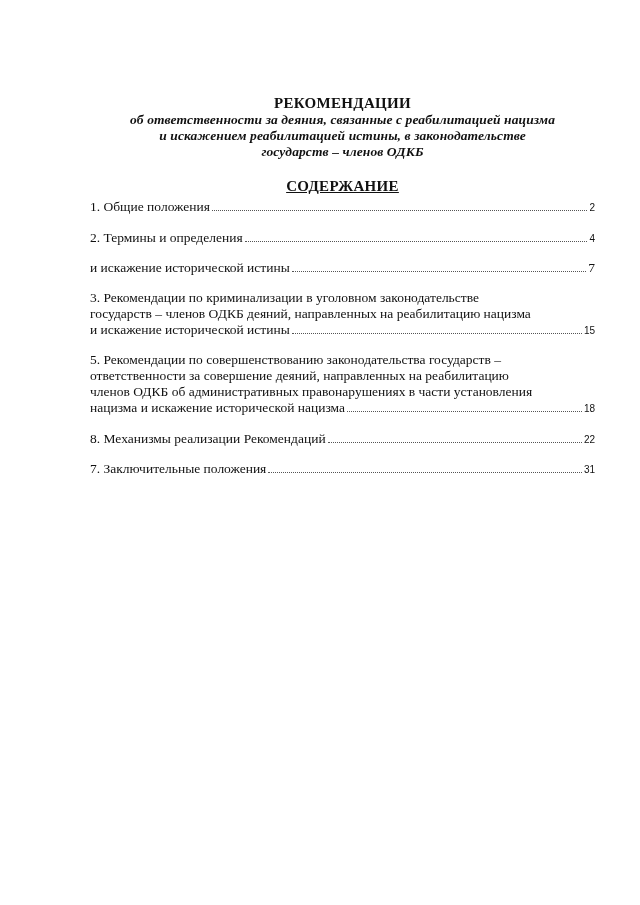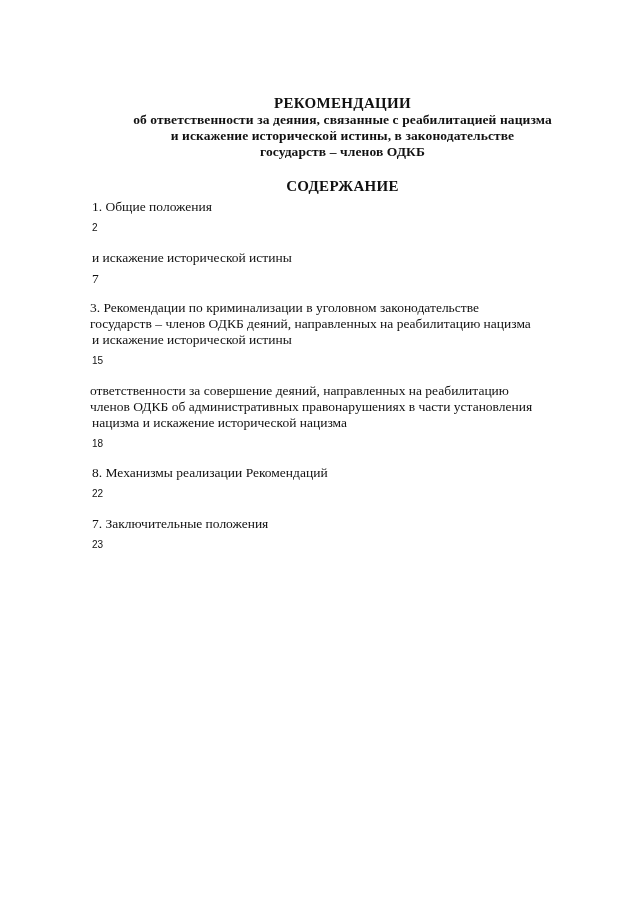--- a/index.html
+++ b/index.html
@@ -34,27 +34,29 @@
       letter-spacing: 0.3px;
       line-height: 18px;
       margin: 0;
     }
     .doc-subtitle {
       font-size: 13.5px;
       font-weight: bold;
       line-height: 16px;
       margin: 0;
       letter-spacing: 0.1px;
+      font-style: italic;
     }
     .toc-heading {
       font-size: 15px;
       font-weight: bold;
       line-height: 18px;
       margin: 17px 0 0 0;
       letter-spacing: 0.3px;
+      text-decoration: underline;
     }
     .toc {
       position: absolute;
       left: 90px;
       width: 505px;
       top: 199px;
     }
     .toc-entry {
       font-size: 13.5px;
       line-height: 16px;
@@ -62,21 +64,20 @@
       text-align: left;
     }
     .toc-entry .line {
       display: block;
       white-space: nowrap;
     }
     .toc-entry .last-line {
       display: flex;
       align-items: baseline;
       white-space: nowrap;
-      flex-direction: column;
     }
     .toc-entry .last-line .txt {
       flex: 0 0 auto;
     }
     .toc-entry .leader {
       flex: 1 1 auto;
       border-bottom: 1px dotted #555;
       margin: 0 2px 3px 2px;
       height: 1px;
     }
@@ -91,55 +92,63 @@
     }
   </style>
 </head>
 <body>
 
 <div class="page">
 
   <div class="header">
     <p class="doc-title">РЕКОМЕНДАЦИИ</p>
     <p class="doc-subtitle">об ответственности за деяния, связанные с реабилитацией нацизма</p>
-    <p class="doc-subtitle">и искажение исторической истины, в законодательстве</p>
+    <p class="doc-subtitle">и искажением реабилитацией истины, в законодательстве</p>
     <p class="doc-subtitle">государств – членов ОДКБ</p>
     <p class="toc-heading">СОДЕРЖАНИЕ</p>
   </div>
 
   <div class="toc">
 
     <div class="toc-entry">
       <span class="last-line">
         <span class="txt">1. Общие положения</span>
         <span class="leader"></span>
         <span class="page-num">2</span>
       </span>
     </div>
 
+    <div class="toc-entry">
+      <span class="last-line">
+        <span class="txt">2. Термины и определения</span>
+        <span class="leader"></span>
+        <span class="page-num">4</span>
+      </span>
+    </div>
 
     <div class="toc-entry">
       <span class="last-line">
         <span class="txt">и искажение исторической истины</span>
         <span class="leader"></span>
         <span class="page-num serif">7</span>
       </span>
     </div>
 
     <div class="toc-entry">
       <span class="line">3. Рекомендации по криминализации в уголовном законодательстве</span>
       <span class="line">государств – членов ОДКБ деяний, направленных на реабилитацию нацизма</span>
       <span class="last-line">
         <span class="txt">и искажение исторической истины</span>
         <span class="leader"></span>
         <span class="page-num">15</span>
       </span>
     </div>
 
     <div class="toc-entry">
+      <span class="line">5. Рекомендации по совершенствованию законодательства государств –</span>
       <span class="line">ответственности за совершение деяний, направленных на реабилитацию</span>
       <span class="line">членов ОДКБ об административных правонарушениях в части установления</span>
       <span class="last-line">
         <span class="txt">нацизма и искажение исторической нацизма</span>
         <span class="leader"></span>
         <span class="page-num">18</span>
       </span>
     </div>
 
     <div class="toc-entry">
@@ -147,18 +156,18 @@
         <span class="txt">8. Механизмы реализации Рекомендаций</span>
         <span class="leader"></span>
         <span class="page-num">22</span>
       </span>
     </div>
 
     <div class="toc-entry">
       <span class="last-line">
         <span class="txt">7. Заключительные положения</span>
         <span class="leader"></span>
-        <span class="page-num">23</span>
+        <span class="page-num">31</span>
       </span>
     </div>
 
   </div>
 </div>
 
 </body></html>

